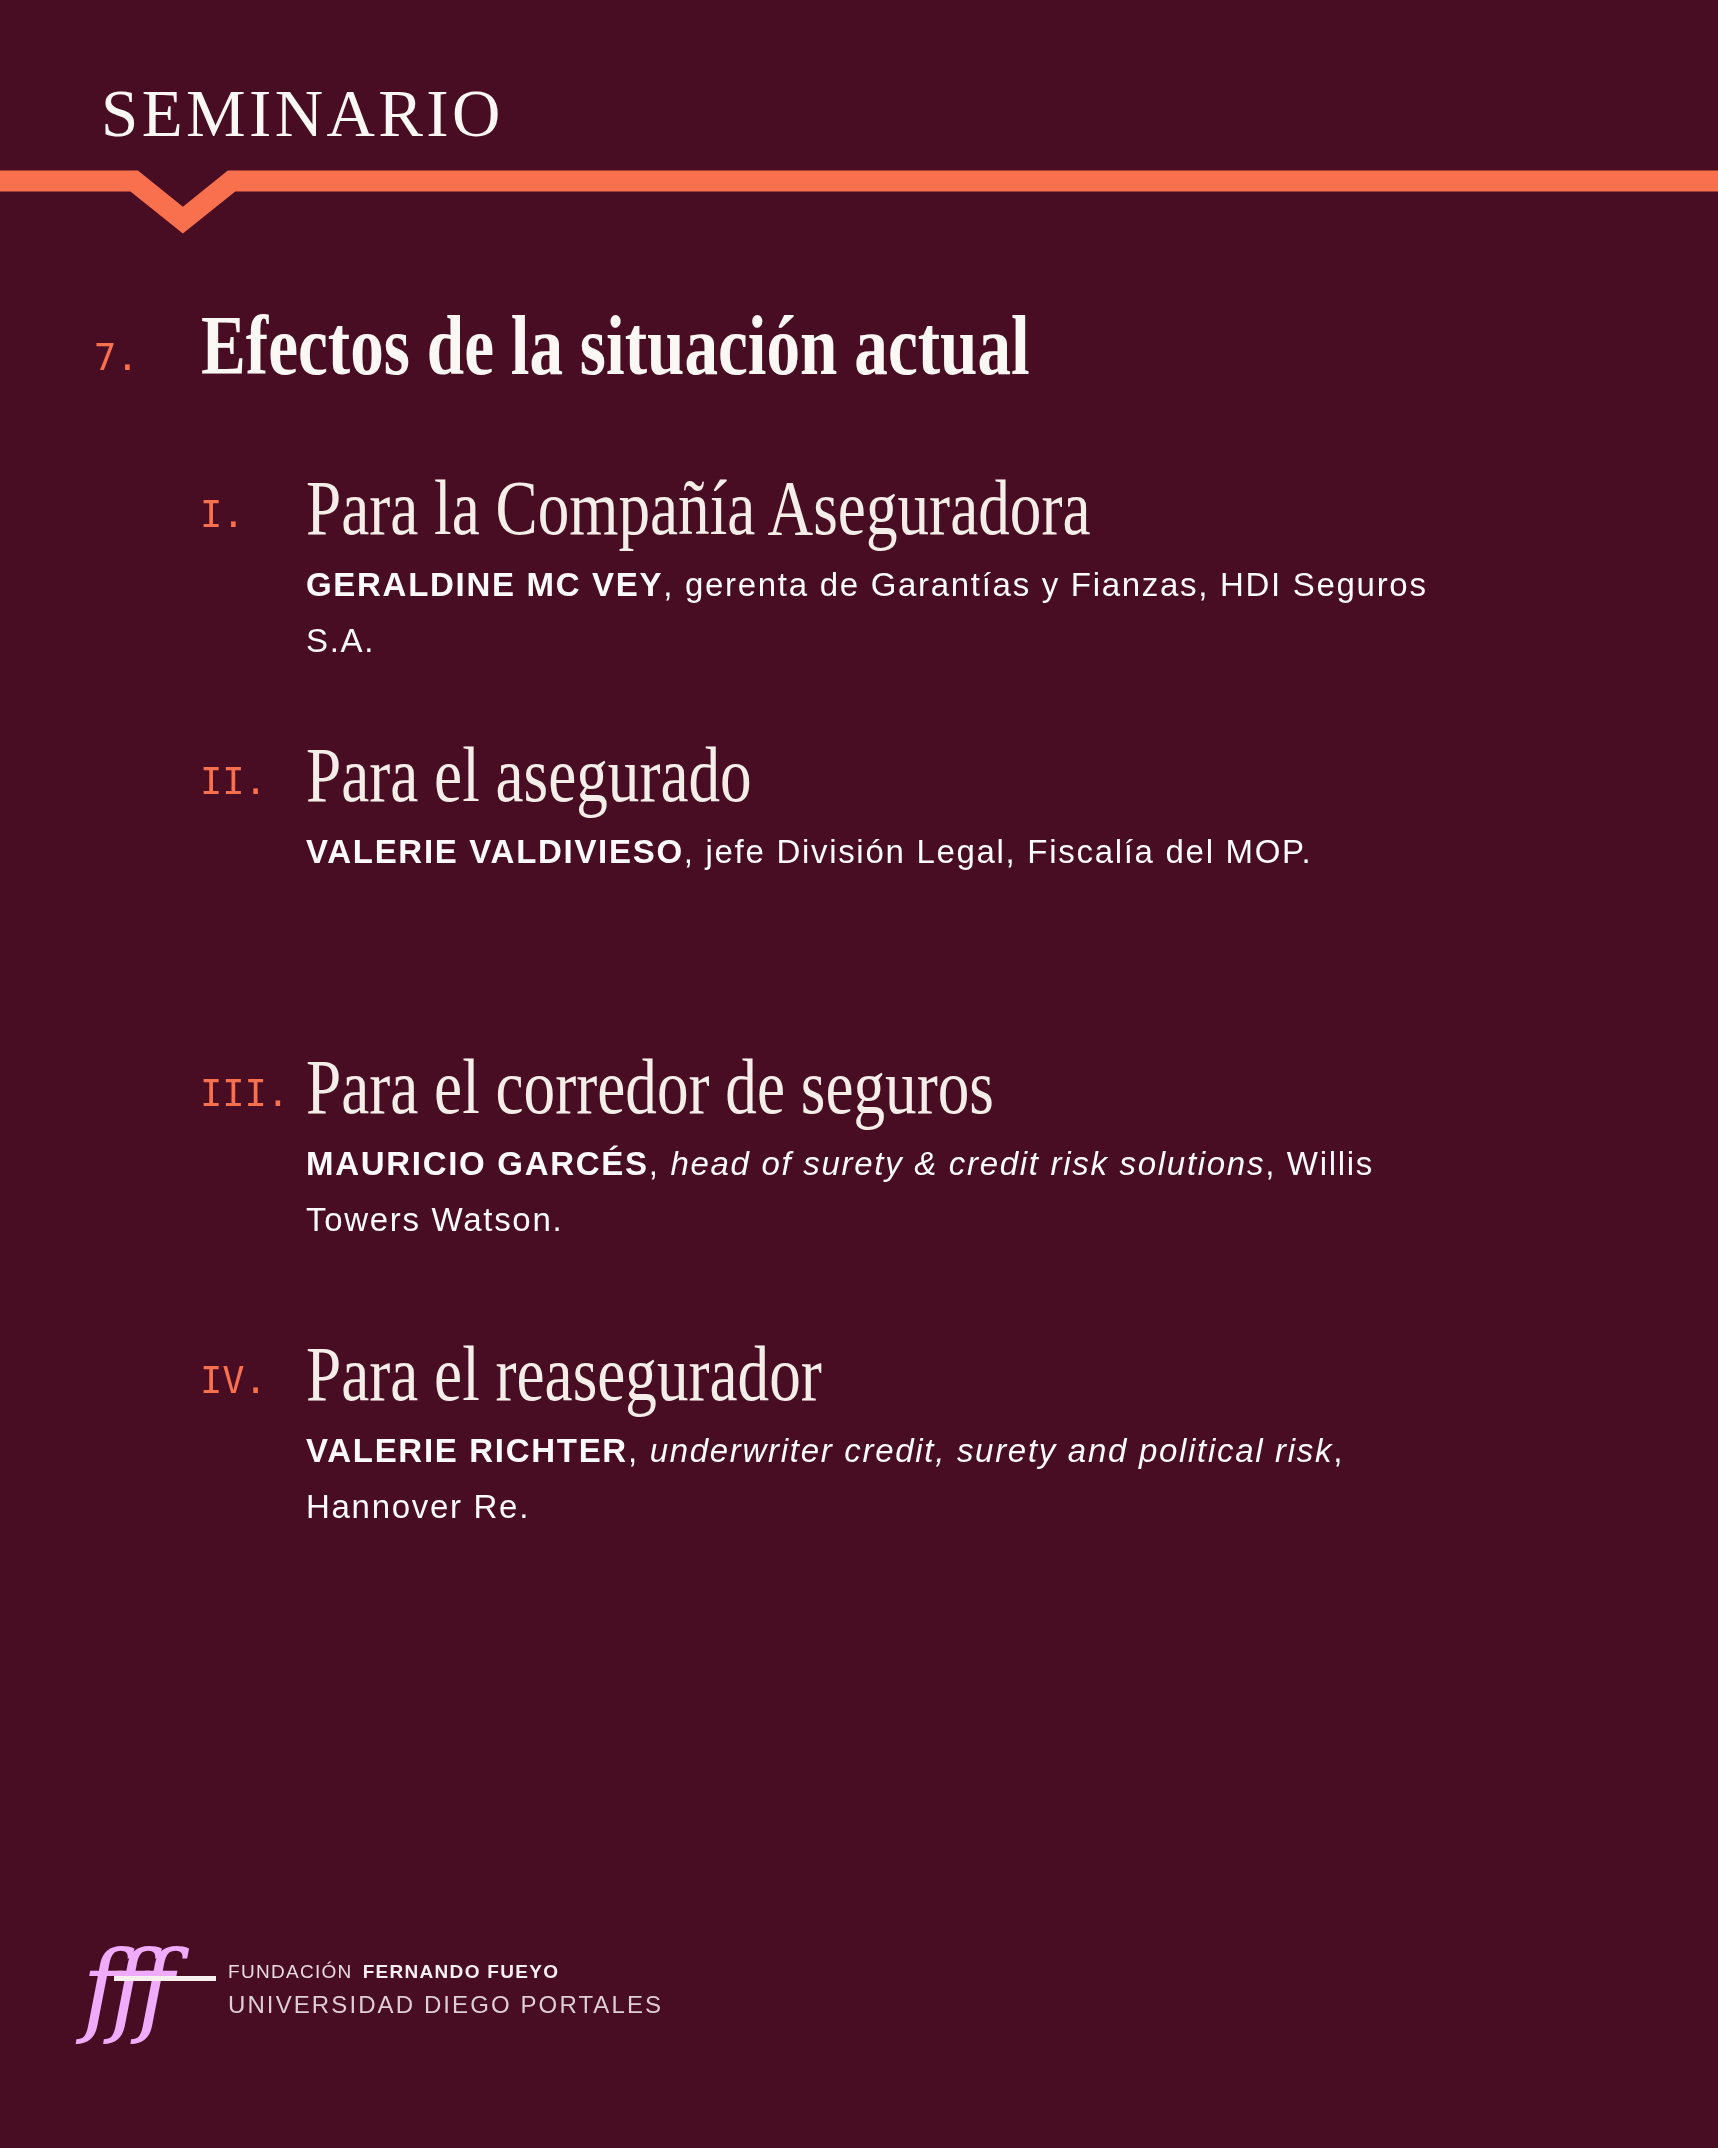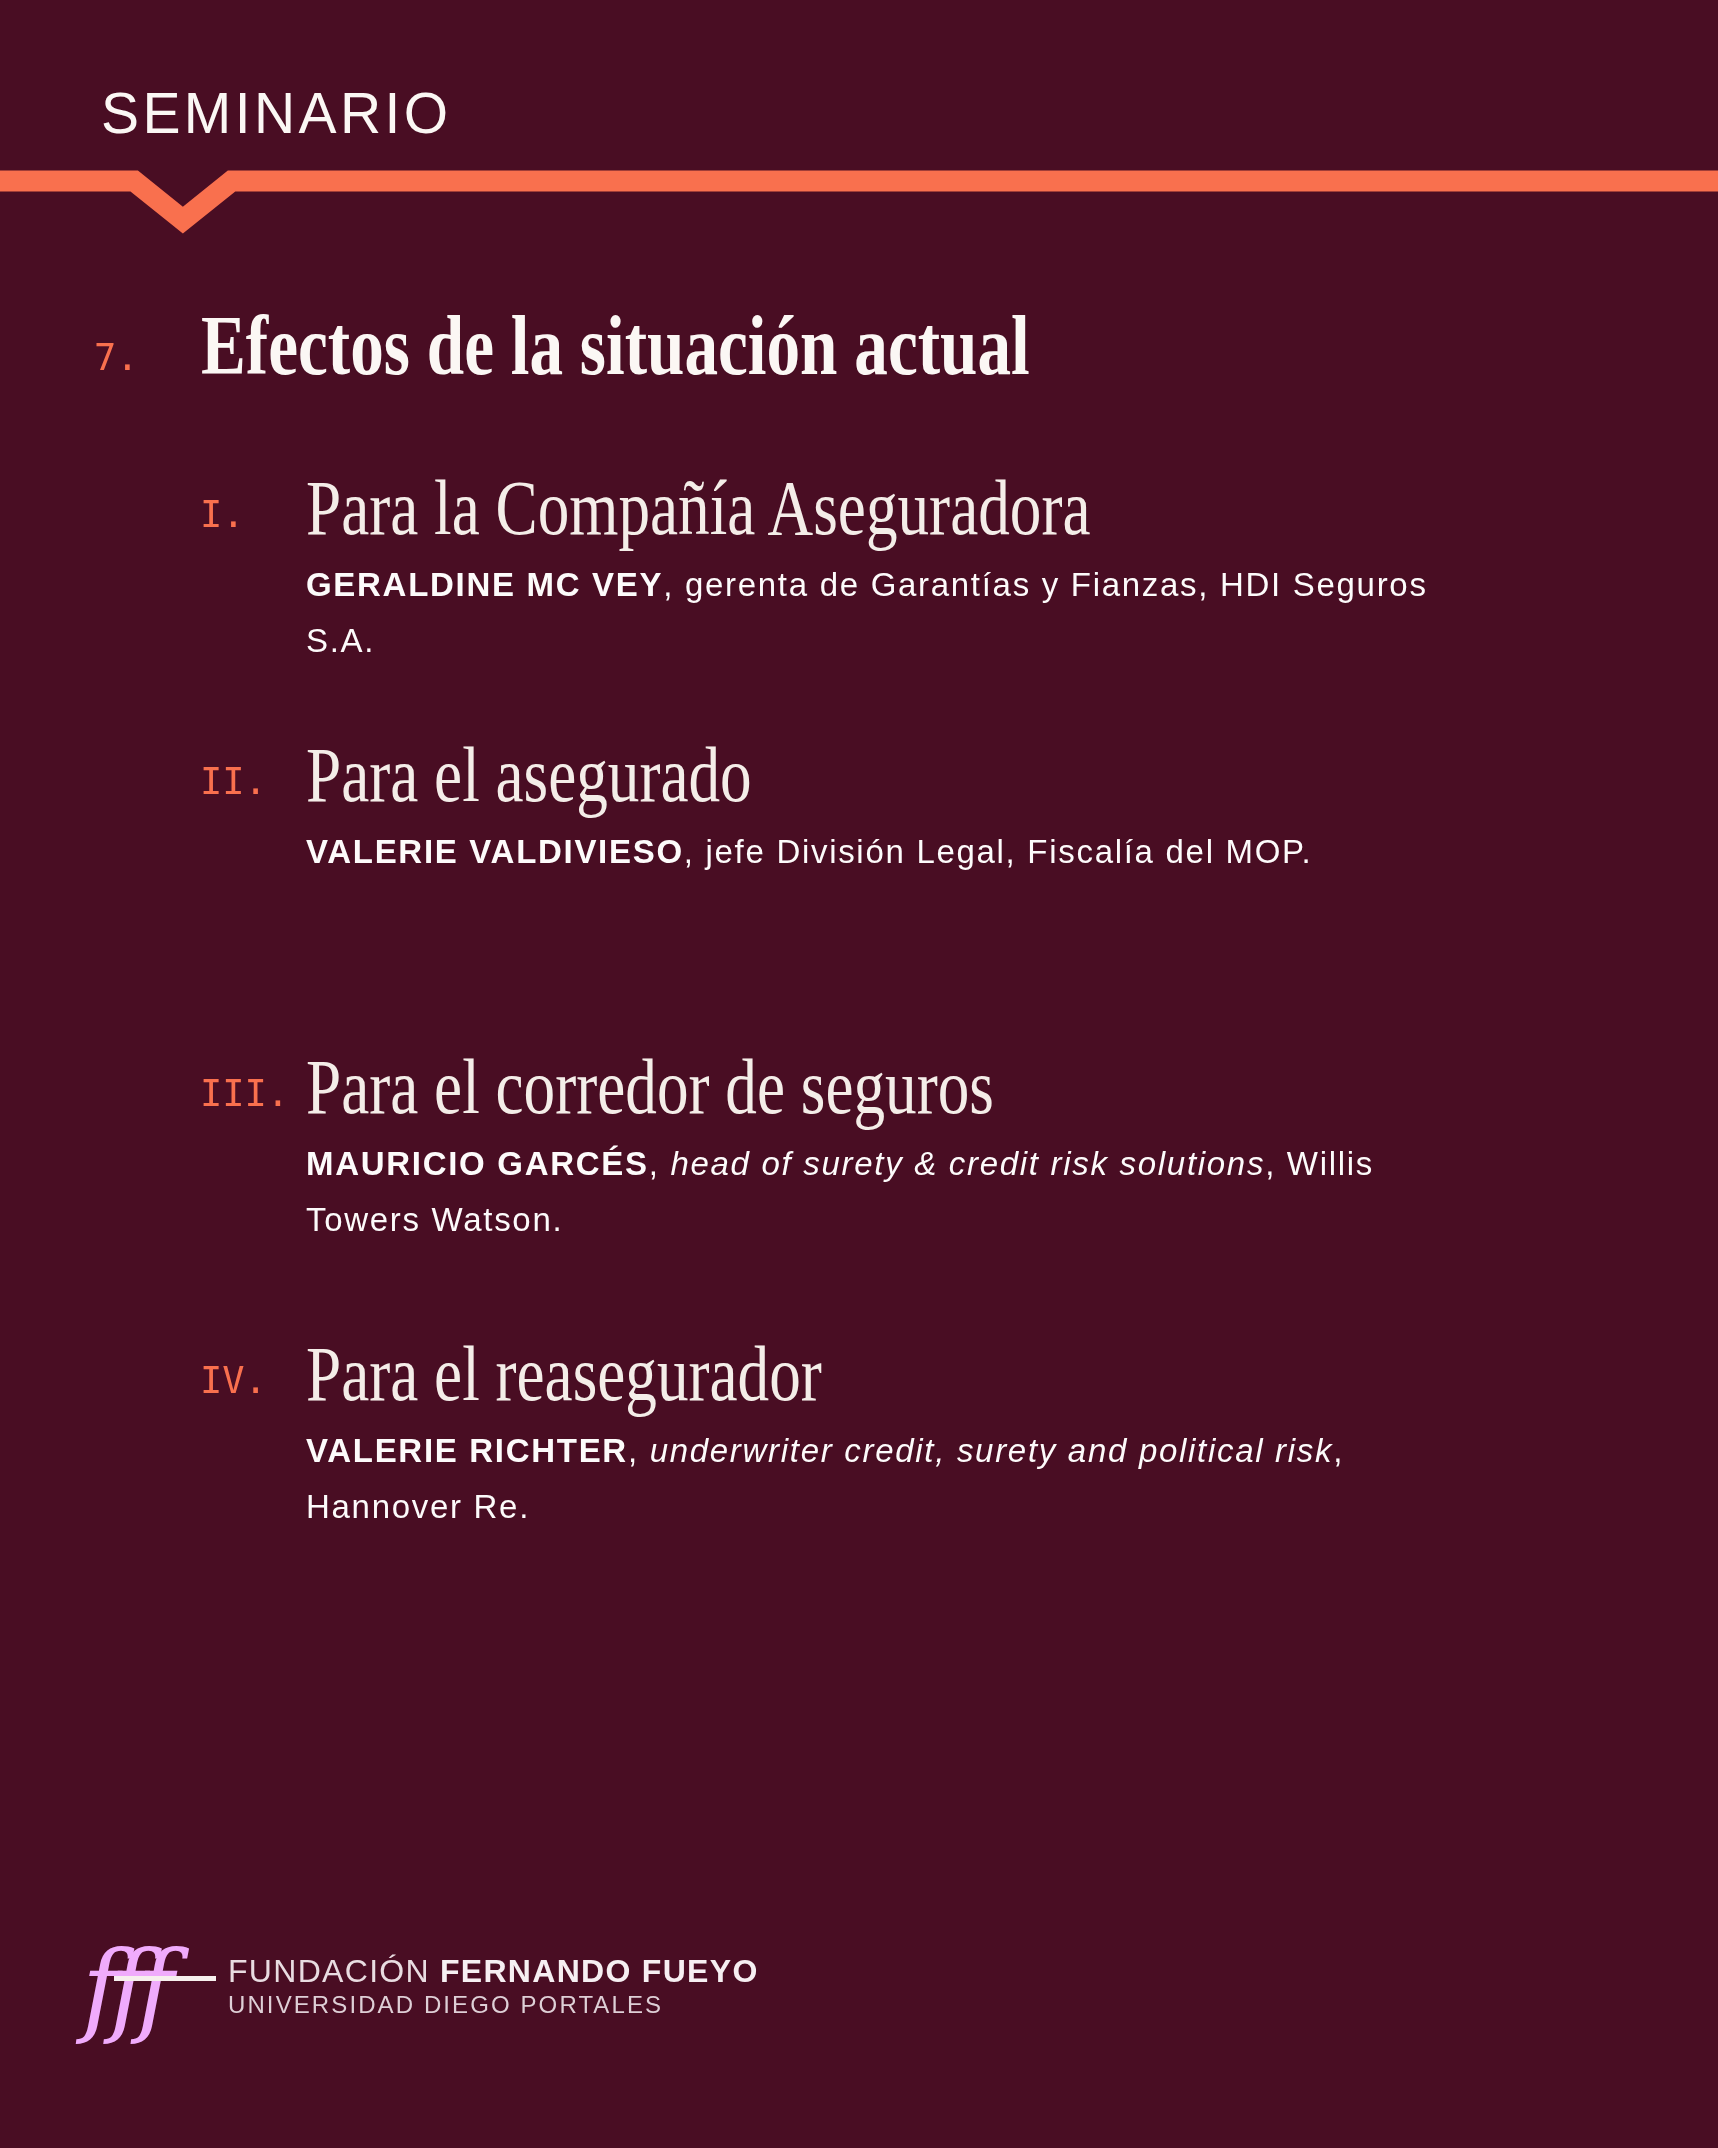--- a/index.html
+++ b/index.html
@@ -15,22 +15,22 @@
     width:1718px;height:2148px;
     background:var(--background);
     font-family:"Liberation Sans","DejaVu Sans",sans-serif;
     overflow:hidden;position:relative;
   }
   .slide{position:absolute;inset:0;width:1718px;height:2148px;}
 
   
   .kicker{
     position:absolute;left:101px;top:83px;
-    font-family:Liberation Sans, sans-serif;
-    font-size:57px;line-height:60px;letter-spacing:3.4px;
+    font-family:Liberation Serif, serif;
+    font-size:67px;line-height:60px;letter-spacing:3.4px;
     color:var(--title);font-weight:400;
   }
 
   
   .ribbon{position:absolute;left:0;top:0;width:1718px;height:269px;display:block;}
 
   
   .title-num{
     position:absolute;left:94px;top:339px;
     font-family:"DejaVu Sans Mono",monospace;
@@ -78,21 +78,21 @@
     font-family:"DejaVu Serif","Liberation Serif",serif;
     font-style:italic;font-size:101px;line-height:101px;
     letter-spacing:-10px;color:#f0abfc;
   }
   .logo-bar{
     position:absolute;left:114px;top:1976px;
     width:102px;height:5px;background:#F7F0EE;
   }
   .org{position:absolute;left:228px;top:1958px;}
   .org-line1{
-    font-size:32px;line-height:27px;letter-spacing:1.3px;
+    font-size:19px;line-height:27px;letter-spacing:1.3px;
     color:var(--footer_text);white-space:nowrap;
   }
   .org-light{font-weight:400;margin-right:10px;color:#E9DCE1;}
   .org-bold{font-weight:700;color:#F6EFF2;}
   .org-line2{
     margin-top:9.2px;font-size:24px;line-height:22px;
     letter-spacing:2.1px;color:#DECFD6;white-space:nowrap;
   }
 </style>
 </head>

